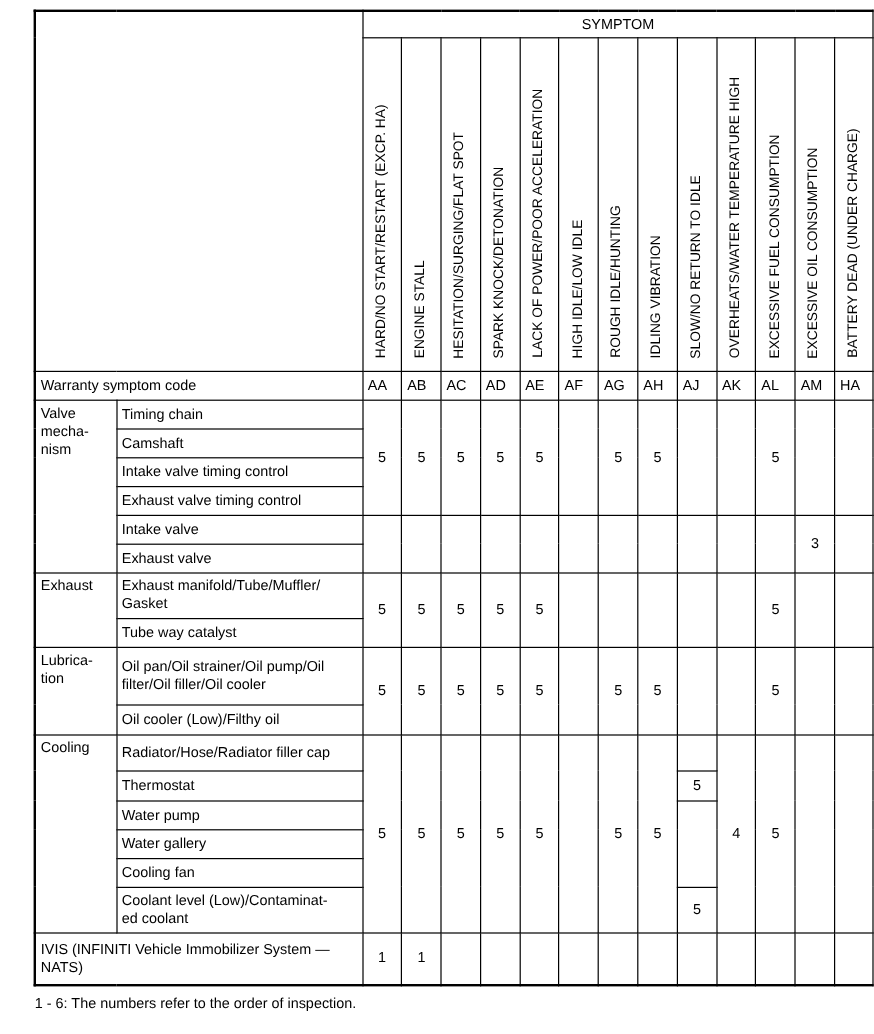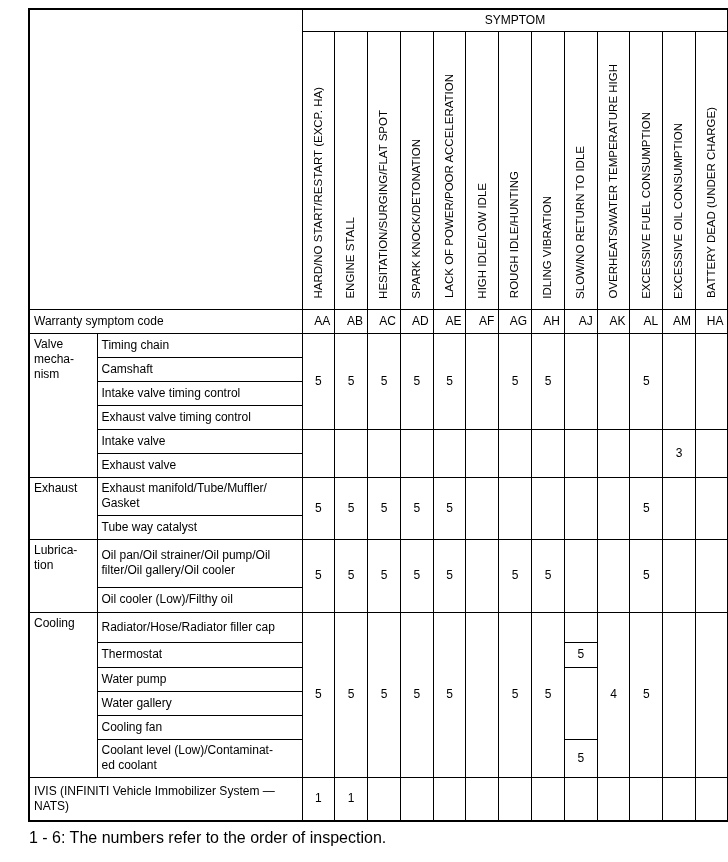--- a/index.html
+++ b/index.html
@@ -24,25 +24,25 @@
   td.symptom-title { text-align: center; height: 22px; }
   td.vcell { height: 278px; vertical-align: bottom; text-align: center; padding: 2px 1px 6px; }
   .vert {
     display: inline-block;
     writing-mode: vertical-rl;
     transform: rotate(180deg);
     white-space: nowrap;
     font-size: 11.5px;
     line-height: 1;
   }
-  td.code { text-align: right; }
+  td.code { text-align: left; }
   td.group { vertical-align: top; white-space: pre-line; padding-top: 3px; }
   td.item  { white-space: pre-line; margin-left: 40px; }
   td.val   { text-align: center; }
-  .footnote { font-size: 16px; margin: 7px 0 0 1px; }
+  .footnote { font-size: 12px; margin: 7px 0 0 1px; }
 </style>
 </head>
 <body>
 
 <div class="page">
   <table class="symptom-table">
     <colgroup>
       <col style="width:68px">
         <col style="width:205px">
       <col style="width:32.8px">
@@ -166,21 +166,21 @@
       <td class="val" rowspan="2"></td>
     </tr>
     <tr style="height:24px">
       <td class="item">Tube way catalyst</td>
     </tr>
 
     <tr style="height:48px">
       <td class="group" rowspan="2">Lubrica-
 tion</td>
       <td class="item">Oil pan/Oil strainer/Oil pump/Oil
-filter/Oil gallery/Oil cooler</td>
+filter/Oil filler/Oil cooler</td>
       <td class="val" rowspan="2">5</td>
       <td class="val" rowspan="2">5</td>
       <td class="val" rowspan="2">5</td>
       <td class="val" rowspan="2">5</td>
       <td class="val" rowspan="2">5</td>
       <td class="val" rowspan="2"></td>
       <td class="val" rowspan="2">5</td>
       <td class="val" rowspan="2">5</td>
       <td class="val" rowspan="2"></td>
       <td class="val" rowspan="2"></td>

